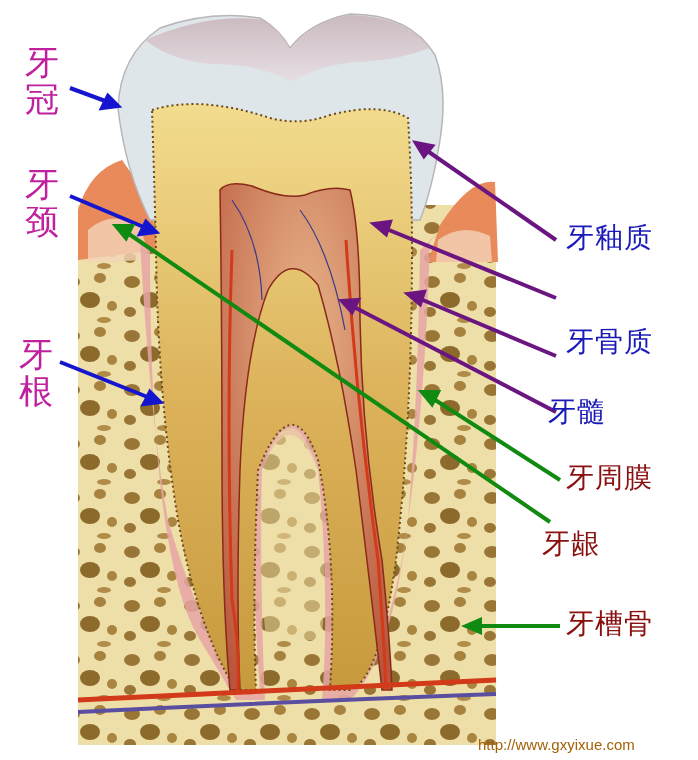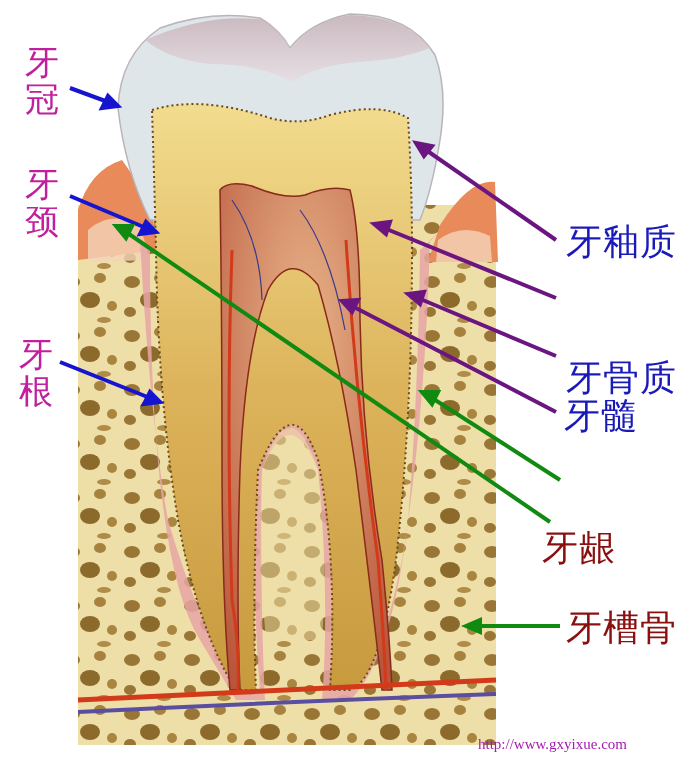--- a/index.html
+++ b/index.html
@@ -1,27 +1,27 @@
 <!DOCTYPE html>
 <html><head>
 <meta charset="utf-8">
 <style>
   html, body { margin: 0; padding: 0; background: #ffffff; }
   body { width: 698px; height: 760px; position: relative; overflow: hidden;
          font-family: "DejaVu Serif", "Liberation Serif", serif; }
   #stage { position: absolute; left: 0; top: 0; width: 698px; height: 760px; }
   svg { position: absolute; left: 0; top: 0; }
-  .label { position: absolute; font-size: 36px; line-height: 1; white-space: nowrap;
+  .label { position: absolute; font-size: 28px; line-height: 1; white-space: nowrap;
            letter-spacing: 1px; }
   .vlabel { position: absolute; font-size: 34px; line-height: 1.08; width: 40px; text-align: center; }
   .left { color: #c0209e; }
   .blue { color: #1a1ab8; }
   .dark { color: #8a1010; }
-  .watermark { position: absolute; font-family: Liberation Serif, serif;
-               font-size: 15px; color: #a21caf; }
+  .watermark { position: absolute; font-family: Liberation Sans, sans-serif;
+               font-size: 15px; color: #a16207; }
 </style>
 </head>
 <body>
 
 <div id="stage">
 
   <svg width="698" height="760" viewBox="0 0 698 760">
     <defs>
       <linearGradient id="dentinGrad" x1="0" y1="0" x2="0" y2="1">
         <stop offset="0" stop-color="#f2dc8e"></stop>
@@ -118,19 +118,20 @@
   <div class="vlabel left" style="left:22px; top:166px;">
     <div>牙</div>
     <div>颈</div>
   </div>
   <div class="vlabel left" style="left:16px; top:336px;">
     <div>牙</div>
     <div>根</div>
   </div>
 
   <div class="label blue" style="left:566px; top:224px;">牙釉质</div>
-  <div class="label blue" style="left:566px; top:360px;">牙骨质</div>
-  <div class="label blue" style="left:564px; top:398px;">牙髓</div>
+  <div class="label blue" style="left:566px; top:328px;">牙骨质</div>
+  <div class="label blue" style="left:548px; top:398px;">牙髓</div>
+  <div class="label dark" style="left:566px; top:464px;">牙周膜</div>
   <div class="label dark" style="left:542px; top:530px;text-align:center;">牙龈</div>
   <div class="label dark" style="left:566px; top:610px;font-family:Liberation Serif, serif;">牙槽骨</div>
 
   <div class="watermark" style="left:478px; top:736px;">http://www.gxyixue.com</div>
 </div>
 
 </body></html>

